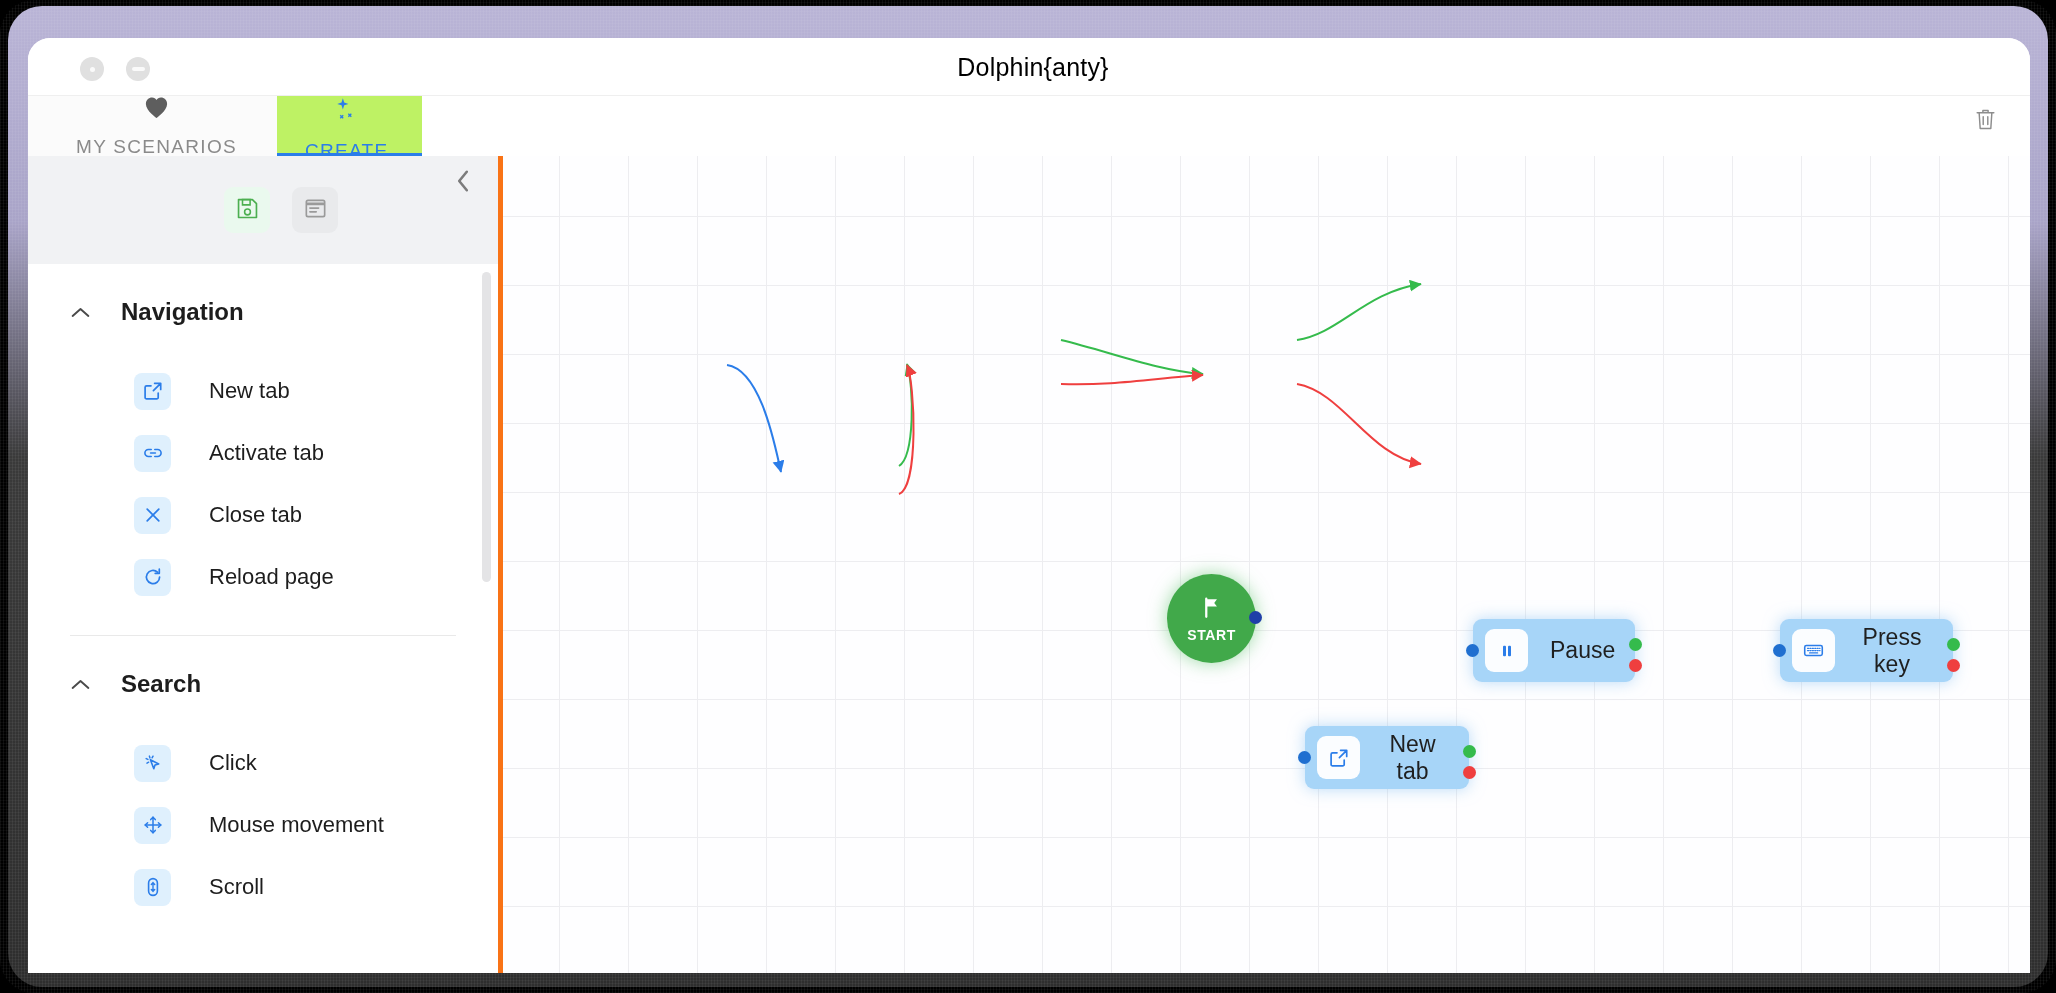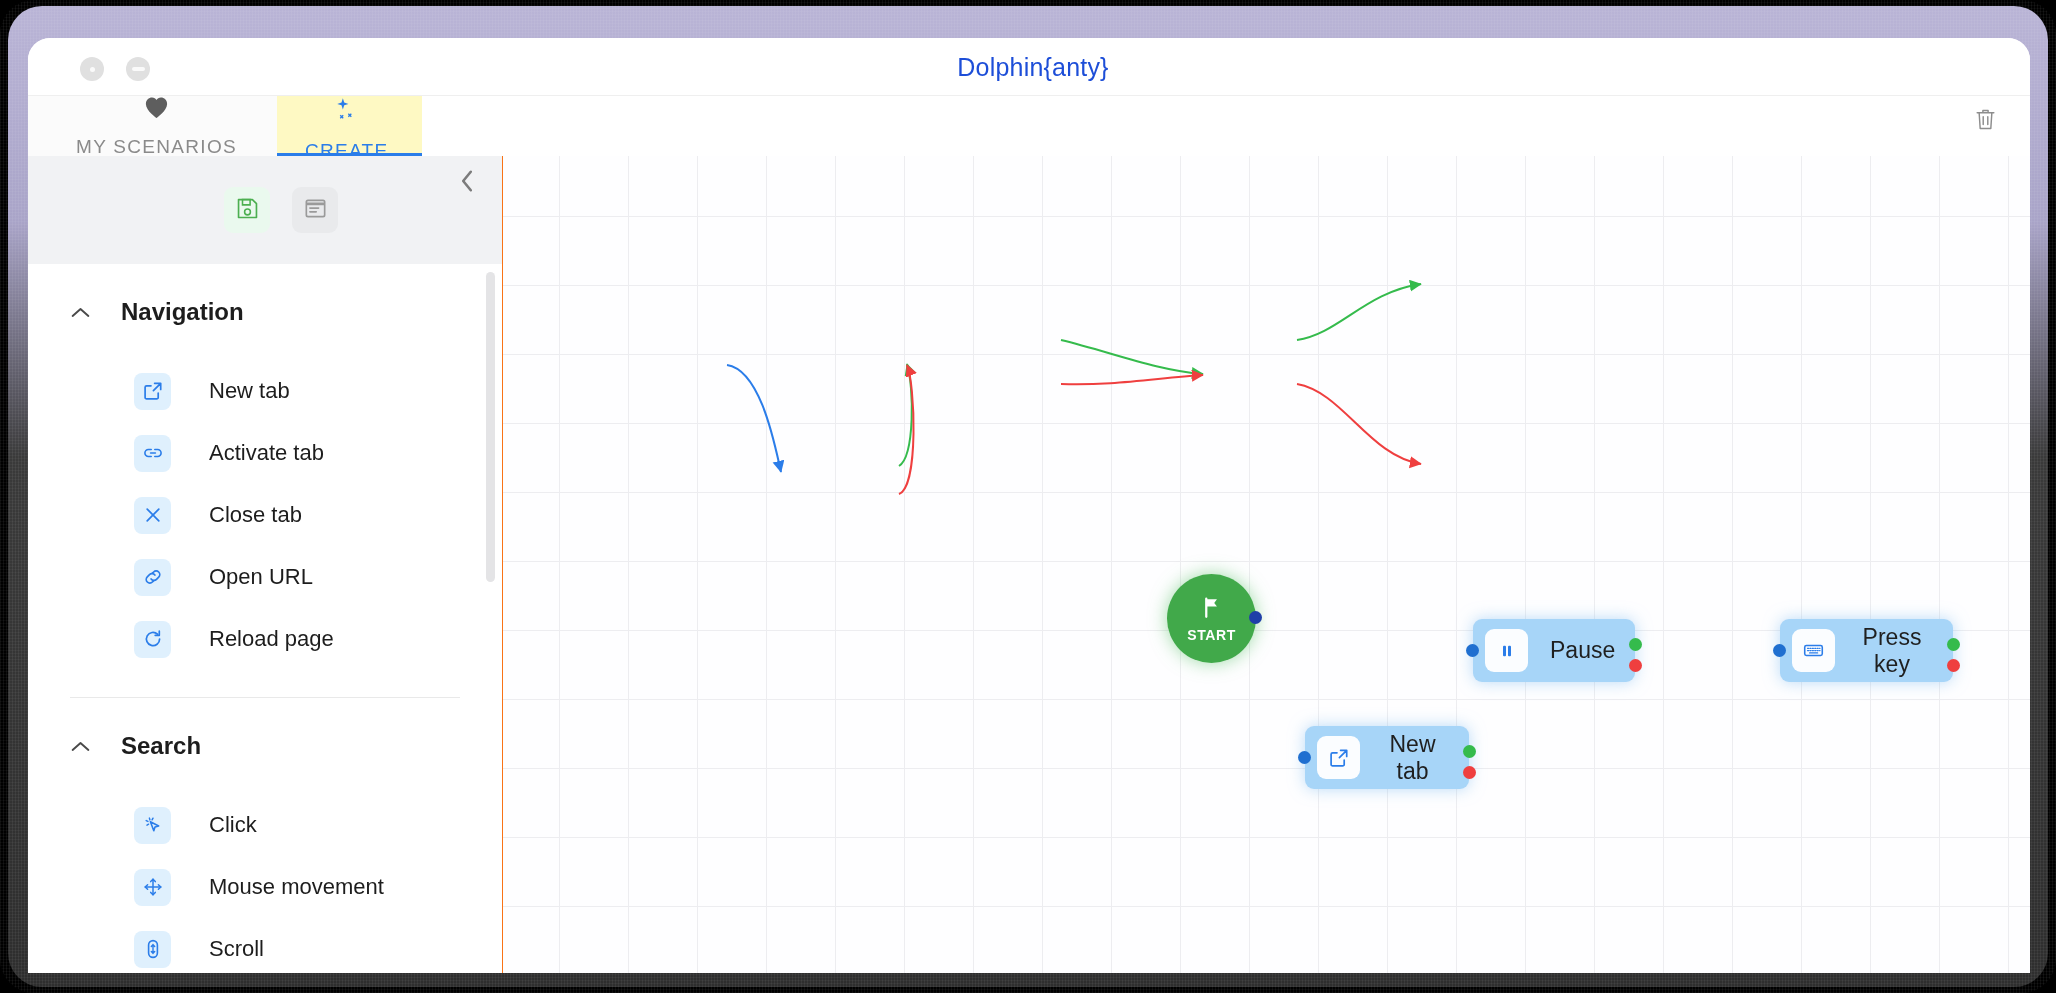--- a/index.html
+++ b/index.html
@@ -58,21 +58,21 @@
   }
   #tl-close { left: 52px; }
   #tl-min   { left: 98px; }
   #tl-close .gl { width: 5px; height: 5px; border-radius: 50%; background: #fafafa; }
   #tl-min .gl   { width: 13px; height: 4px; border-radius: 2px; background: #fafafa; }
 
   #win-title {
     position: absolute; left: 8px; right: 0; top: 15px;
     text-align: center;
     font-size: 25px;
-    color: #1d4ed8;
+    color: #000000;
     letter-spacing: .2px;
   }
 
   
   #tabstrip {
     position: relative;
     height: 60px;
     background: #fff;
     display: flex;
     align-items: stretch;
@@ -84,21 +84,21 @@
     cursor: pointer;
     flex-direction: column;
   }
   #tab-my-scenarios {
     background: #fbfbfb;
     padding-left: 48px; padding-right: 40px;
   }
   #tab-my-scenarios .tab-label {
     font-size: 19px; color: #8a8a8a; letter-spacing: 1.3px; font-weight: 400;
   }
-  #tab-create { background: #fef9c3; padding-right: 34px; }
+  #tab-create { background: #bef264; padding-right: 34px; }
   #tab-create .tab-label {
     font-size: 19px; color: #2b7de9; letter-spacing: 1.3px; font-weight: 500;
   }
   #tab-create::after {
     content: ""; position: absolute; left: 0; right: 0; bottom: 0;
     height: 3px; background: #2b7de9;
   }
   .beta-badge {
     background: #fde8a8; color: #e8a13a;
     font-size: 13px; font-weight: normal;
@@ -131,21 +131,21 @@
   #search-input::placeholder { color: #a3a3a3; }
 
   
   #body-split { position: absolute; left:0; right:0; top: 118px; bottom: 0; display: flex; }
 
   
   #sidebar {
     width: 475px; position: relative;
     background: #fff;
     display: flex; flex-direction: column;
-    border-right: 1px solid #f97316;
+    border-right: 5px solid #f97316;
   }
   #sidebar-toolbar {
     height: 108px;
     background: #f1f2f4;
     position: relative;
     display: flex; align-items: center;
     padding-left: 196px; gap: 22px;
   }
   .tool-btn {
     width: 46px; height: 46px;
@@ -373,29 +373,20 @@
 
             <div class="action-row">
               <span class="action-icon">
                 <svg width="22" height="22" viewBox="0 0 22 22">
                   <path d="M5.2 5.2l11.6 11.6M16.8 5.2L5.2 16.8" stroke="#2b7de9" stroke-width="1.7" stroke-linecap="round"></path>
                 </svg>
               </span>
               <span class="action-label">Close tab</span>
             </div>
 
-            <div class="action-row">
-              <span class="action-icon">
-                <svg width="22" height="22" viewBox="0 0 22 22">
-                  <path d="M9.1 12.9a3.6 3.6 0 0 0 5.4.4l2.2-2.2a3.6 3.6 0 0 0-5.1-5.1l-1.3 1.2" stroke="#2b7de9" stroke-width="1.7" fill="none" stroke-linecap="round"></path>
-                  <path d="M12.9 9.1a3.6 3.6 0 0 0-5.4-.4l-2.2 2.2a3.6 3.6 0 0 0 5.1 5.1l1.2-1.2" stroke="#2b7de9" stroke-width="1.7" fill="none" stroke-linecap="round"></path>
-                </svg>
-              </span>
-              <span class="action-label">Open URL</span>
-            </div>
 
             <div class="action-row">
               <span class="action-icon">
                 <svg width="22" height="22" viewBox="0 0 22 22">
                   <path d="M17.6 11a6.6 6.6 0 1 1-2.1-4.8" stroke="#2b7de9" stroke-width="1.7" fill="none" stroke-linecap="round"></path>
                   <path d="M17.3 3.2v4.1h-4.1" stroke="#2b7de9" stroke-width="1.7" fill="none" stroke-linecap="round" stroke-linejoin="round"></path>
                 </svg>
               </span>
               <span class="action-label">Reload page</span>
             </div>

